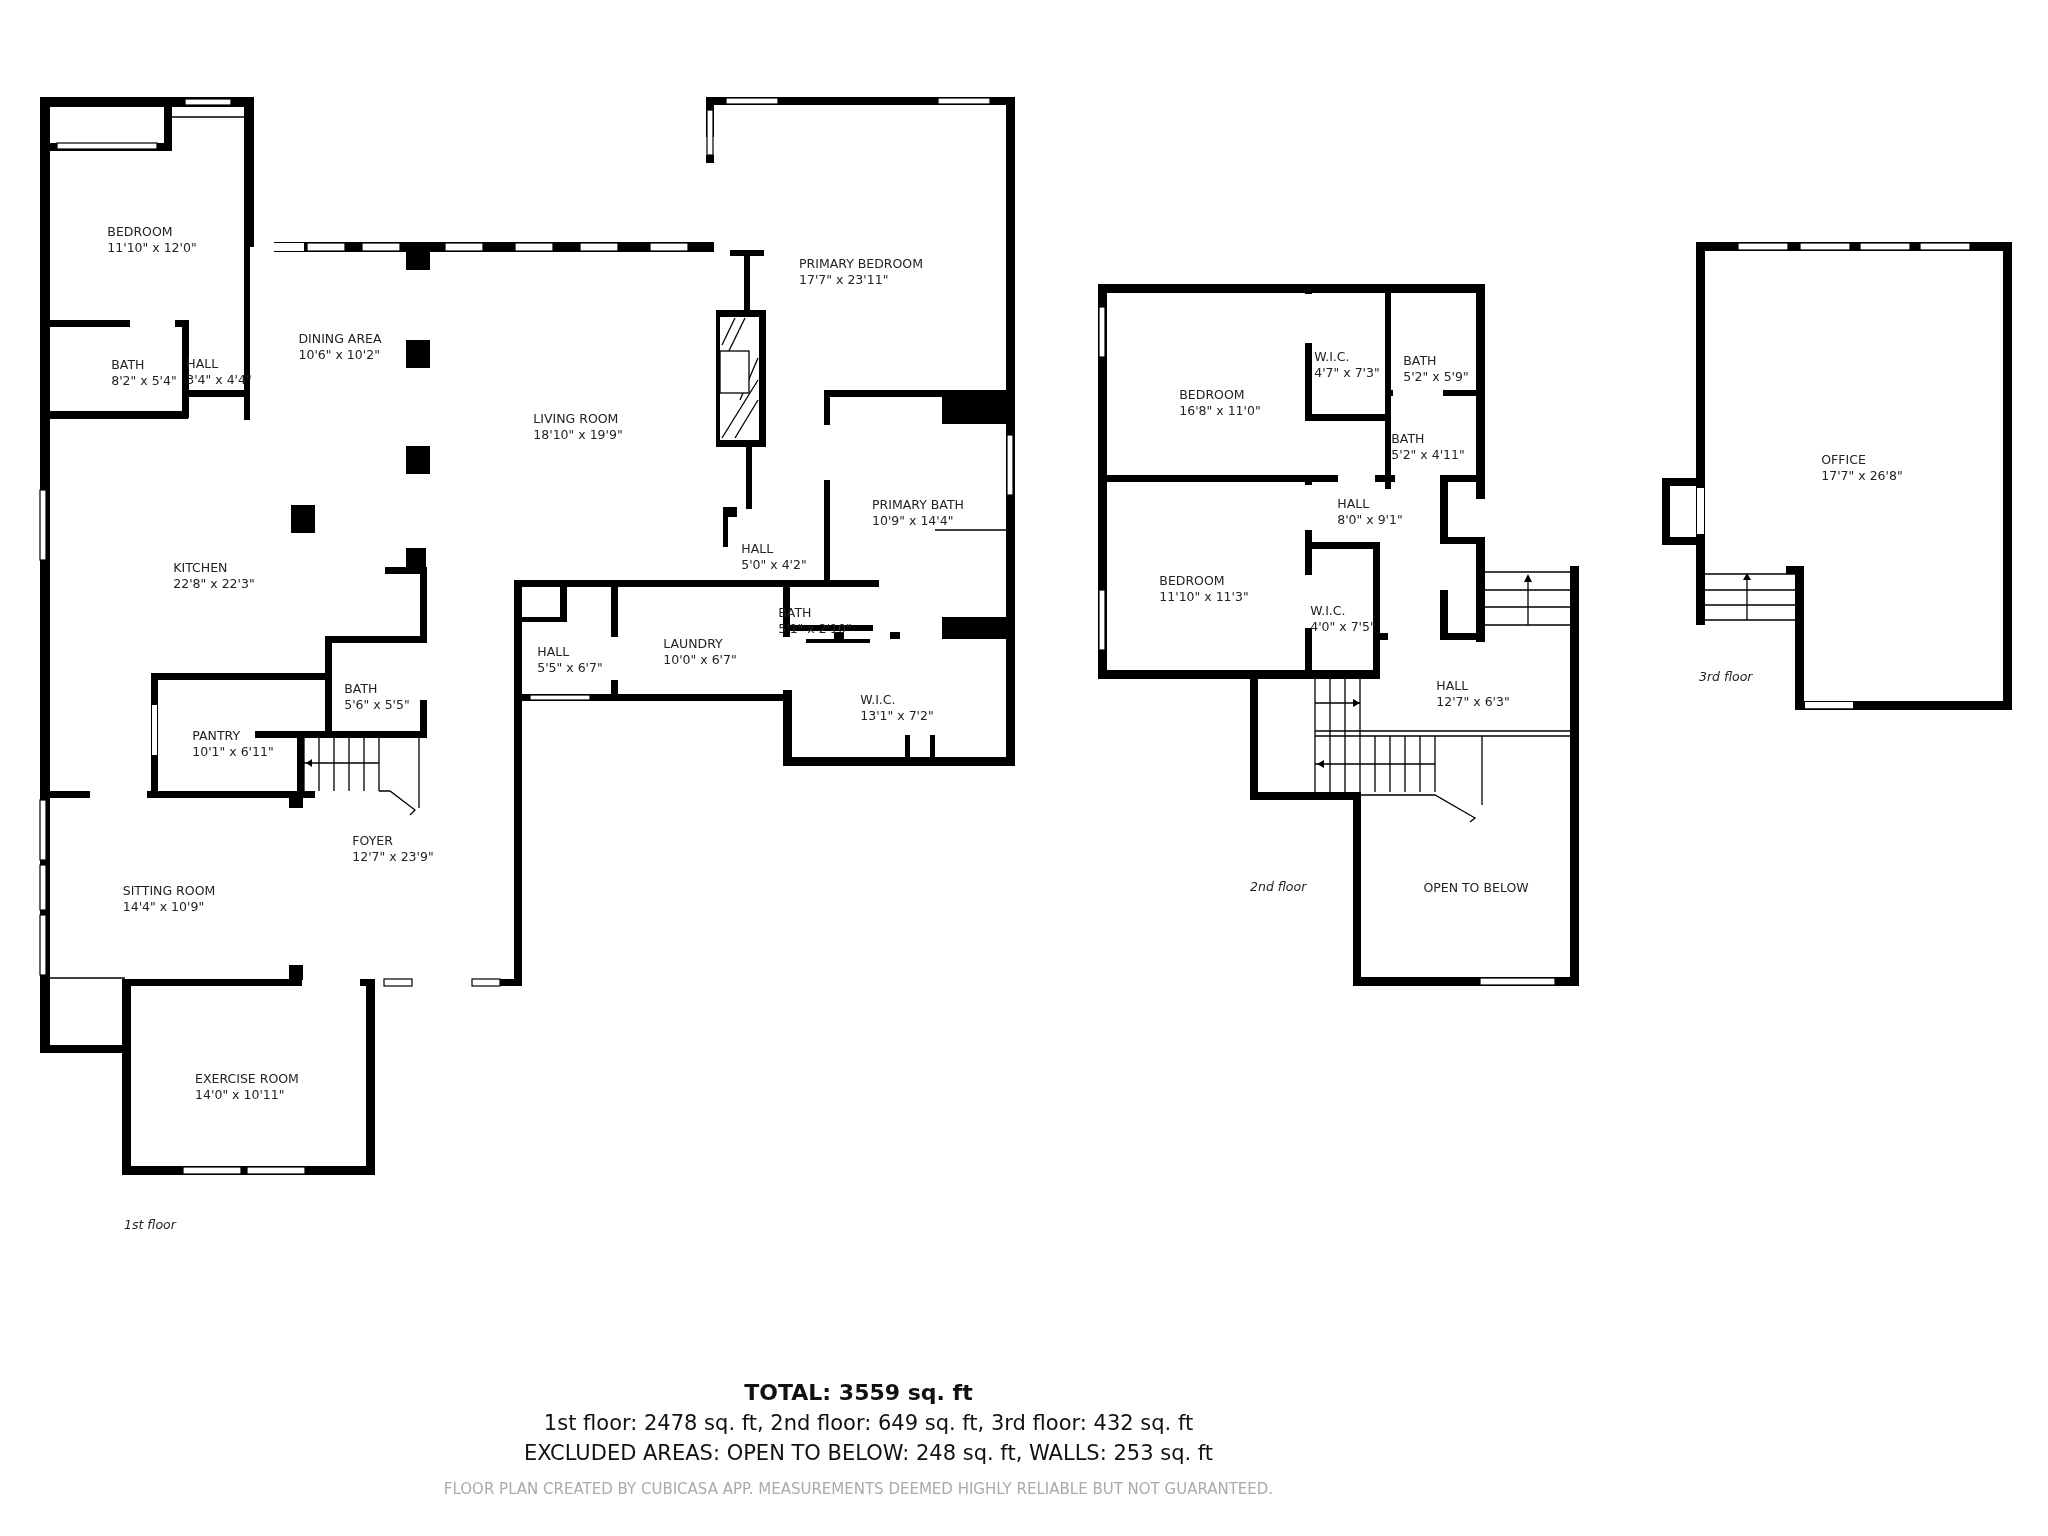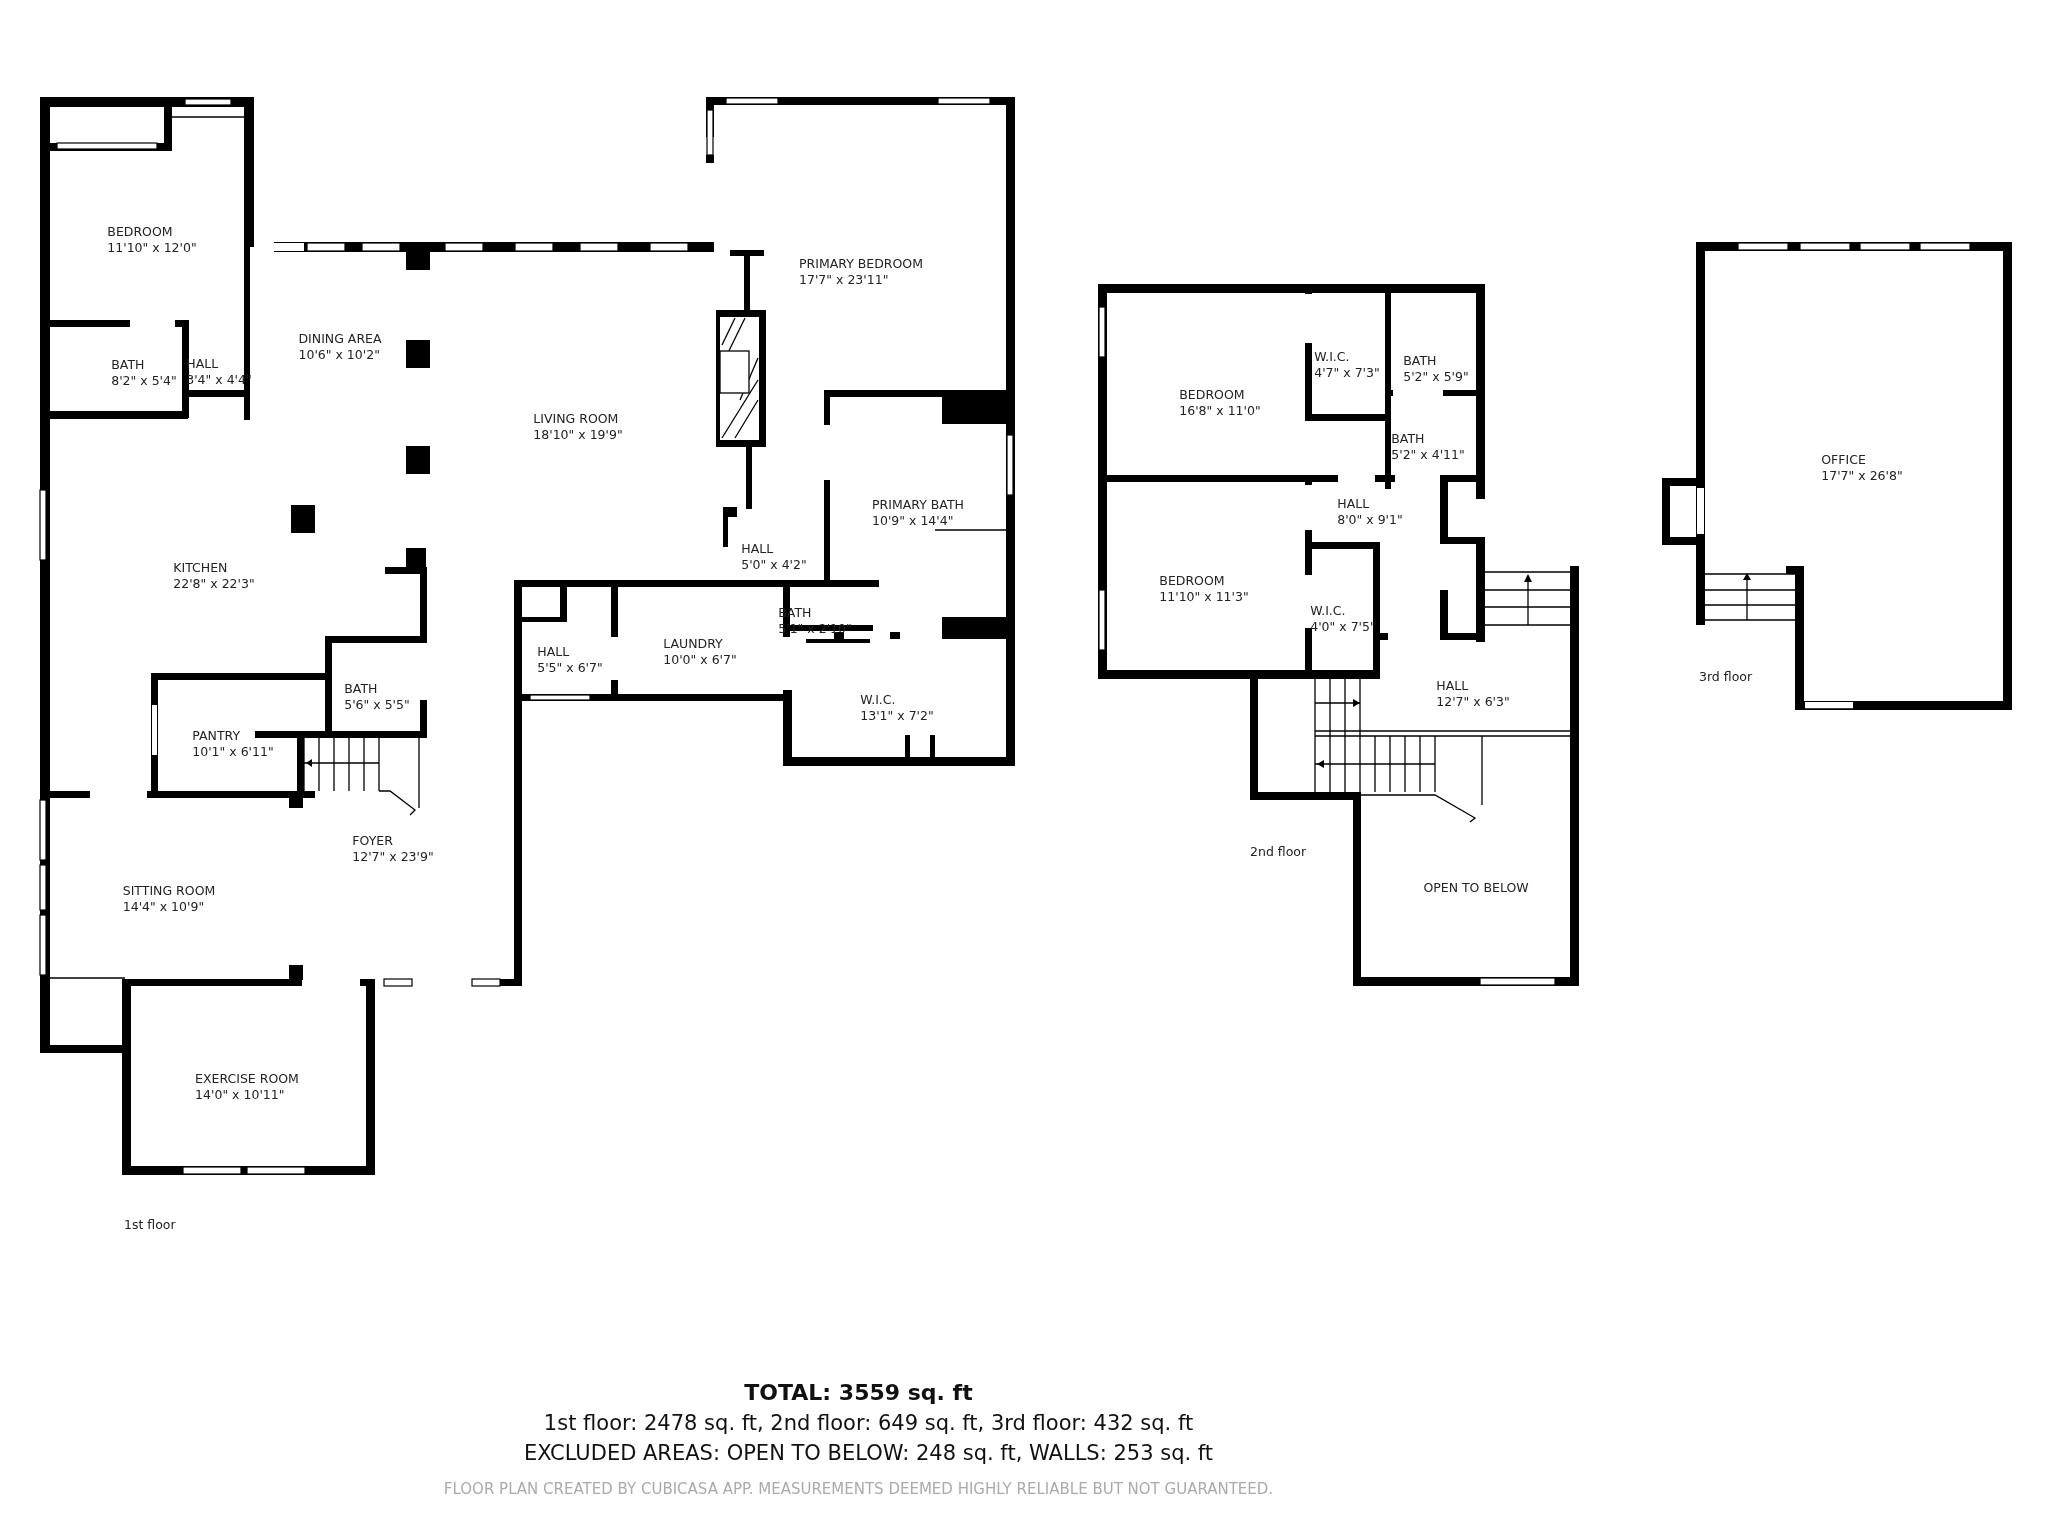--- a/index.html
+++ b/index.html
@@ -5,21 +5,21 @@
   html,body{margin:0;padding:0;background:#ffffff;}
   body{width:2048px;height:1536px;position:relative;overflow:hidden;font-family:"Liberation Sans","DejaVu Sans",sans-serif;}
   svg.plan{position:absolute;left:0;top:0;width:2048px;height:1536px;}
   .w{fill:#000;}
   .win{fill:#fff;stroke:#000;stroke-width:1.2;}
   .gap{fill:#fff;}
   .thin{stroke:#000;stroke-width:1.3;fill:none;}
   .lbl{position:absolute;transform:translate(-50%,-50%);text-align:left;color:#222;font-family:"DejaVu Sans",sans-serif;font-size:12.5px;line-height:16px;white-space:nowrap;}
   .lbl .n{display:block;text-transform:uppercase;}
   .lbl .d{display:block;}
-  .floor-lbl{position:absolute;font-family:"DejaVu Sans",sans-serif;font-size:12.5px;color:#222;}
+  .floor-lbl{position:absolute;font-family:"DejaVu Sans",sans-serif;font-size:12.5px;color:#222;font-style:italic;}
   .summary{position:absolute;left:0;width:1717px;top:1378px;text-align:center;color:#111;}
   .summary .total{font-family:"DejaVu Sans",sans-serif;font-weight:bold;font-size:22px;line-height:30px;}
   .summary .line{font-family:"DejaVu Sans",sans-serif;font-size:21px;line-height:30px;padding-left:20px;}
   .summary .disc{font-family:"DejaVu Sans",sans-serif;font-size:15px;color:#aaa;margin-top:12px;}
 </style>
 </head>
 <body>
 
 <svg class="plan" viewBox="0 0 2048 1536" xmlns="http://www.w3.org/2000/svg">
 
@@ -357,21 +357,21 @@
   <span class="n">W.I.C.</span>
   <span class="d">4'0" x 7'5"</span>
 </div>
 <div class="lbl" style="left:1473px;top:694px">
   <span class="n">HALL</span>
   <span class="d">12'7" x 6'3"</span>
 </div>
 <div class="lbl" style="left:1476px;top:888px">
   <span class="n">OPEN TO BELOW</span>
 </div>
-<div class="floor-lbl" style="left:1250px;top:844px">2nd floor</div>
+<div class="floor-lbl" style="left:1250px;top:879px">2nd floor</div>
 
 <div class="lbl" style="left:1862px;top:468px">
   <span class="n">OFFICE</span>
   <span class="d">17'7" x 26'8"</span>
 </div>
 <div class="floor-lbl" style="left:1699px;top:669px">3rd floor</div>
 
 <div class="summary">
   <div class="total">TOTAL: 3559 sq. ft</div>
   <div class="line">1st floor: 2478 sq. ft, 2nd floor: 649 sq. ft, 3rd floor: 432 sq. ft</div>

